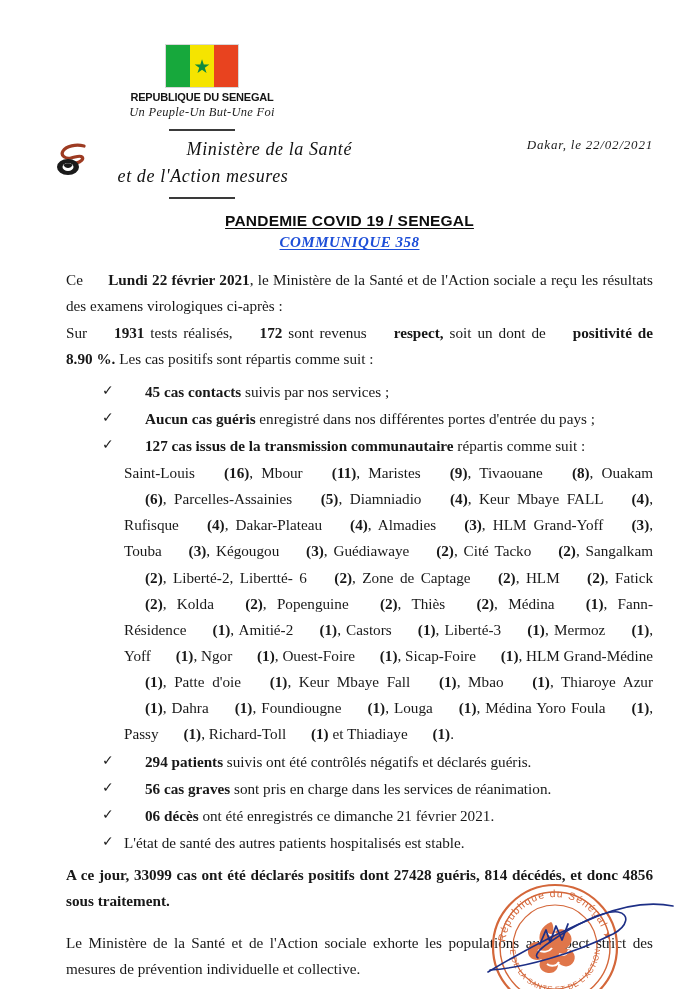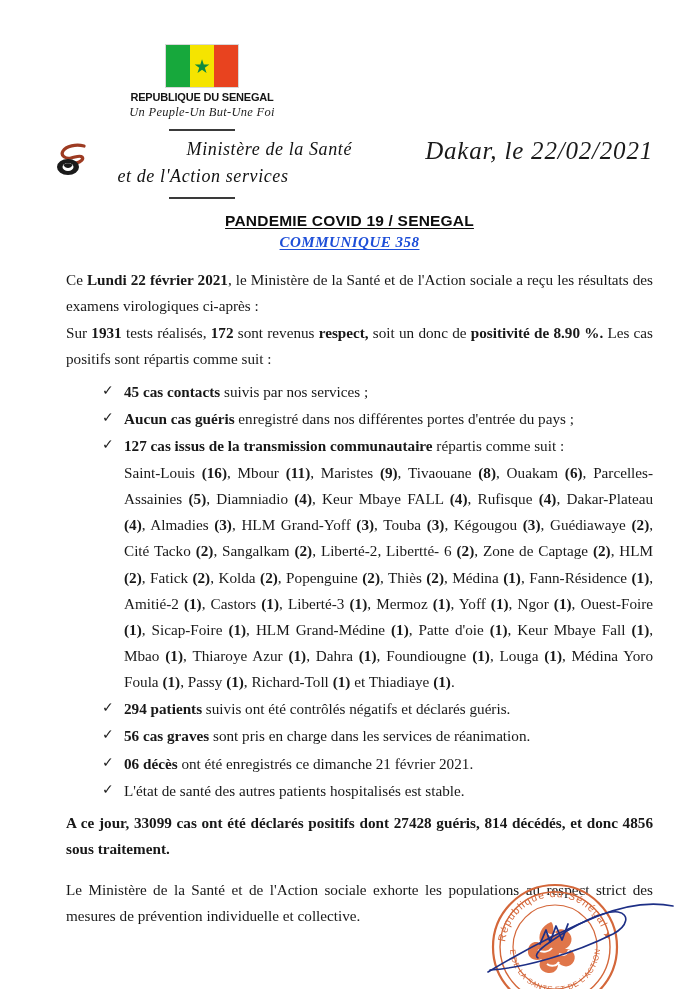--- a/index.html
+++ b/index.html
@@ -92,21 +92,21 @@
   }
   .ministry-line.one { padding-left: 26px; text-align: right; }
   .ministry-line.two { margin-top: 6px; padding-left: 2px; }
 
   .dateline {
     position: absolute;
     right: 46px;
     top: 137px;
     font-family: "Liberation Serif", "DejaVu Serif", serif;
     font-style: italic;
-    font-size: 25px;
+    font-size: 13px;
     letter-spacing: 0.8px;
     color: #1a1a1a;
     white-space: nowrap;
     margin-left: 7px;
   }
 
   
   .titles { text-align: center; margin-top: 0; }
   .doc-title {
     font-family: "Liberation Sans", "DejaVu Sans", sans-serif;
@@ -131,21 +131,21 @@
 
   
   .body-area {
     margin: 16px 46px 0 66px;
     font-size: 15.2px;
     line-height: 1.72;
     text-align: justify;
   }
   .para { margin: 0 0 0 0; }
   .para + .para { margin-top: 1px; }
-  b, .b { font-weight: bold; }
+  b, .b { font-weight: bold; margin-left: 21px; }
 
   .checklist {
     list-style: none;
     margin: 6px 0 0 0;
     padding: 0 0 0 36px;
   }
   .checklist > li {
     position: relative;
     padding-left: 22px;
     margin-bottom: 1px;
@@ -213,39 +213,39 @@
     <div class="rule"></div>
 
     <div class="ministry-block">
       <svg class="ministry-logo" viewBox="0 0 40 34">
         <path d="M30 3 C22 1, 12 3, 9 8 C6 13, 12 16, 17 15 C22 14, 26 12, 28 14 C30 16, 27 19, 22 20" fill="none" stroke="#9d3b22" stroke-width="3.2" stroke-linecap="round"></path>
         <ellipse cx="14" cy="24" rx="11" ry="8" fill="#1a1a1a"></ellipse>
         <ellipse cx="14" cy="24" rx="5.5" ry="4" fill="#ffffff"></ellipse>
         <path d="M9.5 22 C11 19.5, 17 19.5, 18.5 22 C17 26, 11 26, 9.5 22 Z" fill="#1a1a1a"></path>
       </svg>
       <div class="ministry-line one">Ministère de la Santé</div>
-      <div class="ministry-line two">et de l'Action services</div>
+      <div class="ministry-line two">et de l'Action mesures</div>
     </div>
 
     <div class="rule lower"></div>
   </div>
 
   <div class="dateline">Dakar, le 22/02/2021</div>
 </div>
 
 <div class="titles">
   <div class="doc-title">PANDEMIE COVID 19 / SENEGAL</div>
   <div class="doc-subtitle">COMMUNIQUE 358</div>
 </div>
 
 <div class="body-area">
 
   <p class="para"><span>Ce </span><b>Lundi 22 février 2021</b><span>, le Ministère de la Santé et de l'Action sociale a reçu les résultats des examens virologiques ci-après :</span></p>
 
-  <p class="para"><span>Sur </span><b>1931</b><span> tests réalisés, </span><b>172</b><span> sont revenus </span><b>respect,</b><span> soit un donc de </span><b>positivité de 8.90 %.</b><span> Les cas positifs sont répartis comme suit :</span></p>
+  <p class="para"><span>Sur </span><b>1931</b><span> tests réalisés, </span><b>172</b><span> sont revenus </span><b>respect,</b><span> soit un dont de </span><b>positivité de 8.90 %.</b><span> Les cas positifs sont répartis comme suit :</span></p>
 
   <ul class="checklist">
 
     <li>
       <span class="check-mark">✓</span>
       <b>45 cas contacts</b><span> suivis par nos services ;</span>
     </li>
 
     <li>
       <span class="check-mark">✓</span>

